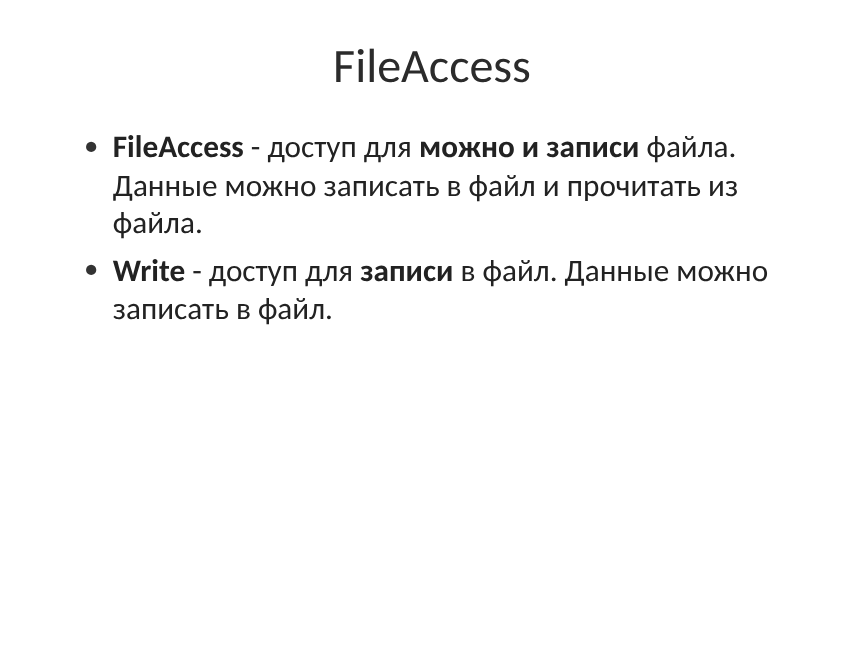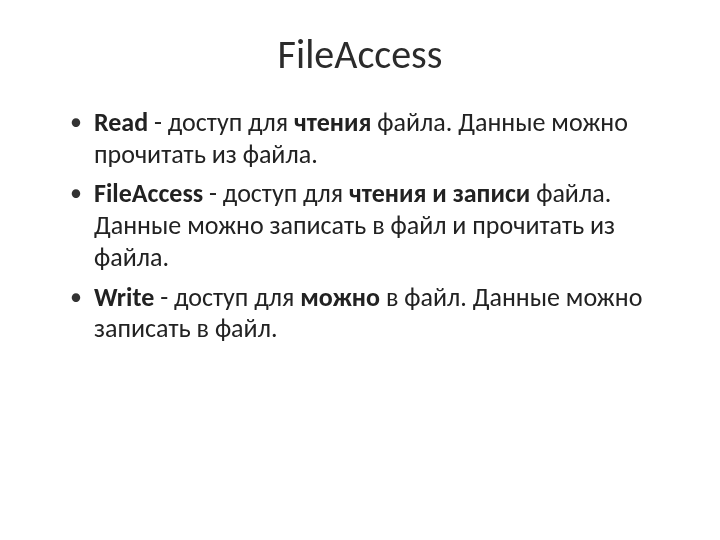--- a/index.html
+++ b/index.html
@@ -48,26 +48,23 @@
   .b { font-weight: 700; }
 </style>
 </head>
 <body>
 
 <div class="slide">
   <h1 class="title">FileAccess</h1>
 
   <ul class="body">
 
+
     <li>
-      <span class="b">Read</span><span> - доступ для </span><span class="b">чтения</span><span> файла. Данные можно прочитать из файла.</span>
+      <span class="b">FileAccess</span><span> - доступ для </span><span class="b">можно и записи</span><span> файла. Данные можно записать в файл и прочитать из файла.</span>
     </li>
 
     <li>
-      <span class="b">FileAccess</span><span> - доступ для </span><span class="b">чтения и записи</span><span> файла. Данные можно записать в файл и прочитать из файла.</span>
-    </li>
-
-    <li>
-      <span class="b">Write</span><span> - доступ для </span><span class="b">можно</span><span> в файл. Данные можно записать в файл.</span>
+      <span class="b">Write</span><span> - доступ для </span><span class="b">записи</span><span> в файл. Данные можно записать в файл.</span>
     </li>
 
   </ul>
 </div>
 
 </body></html>

